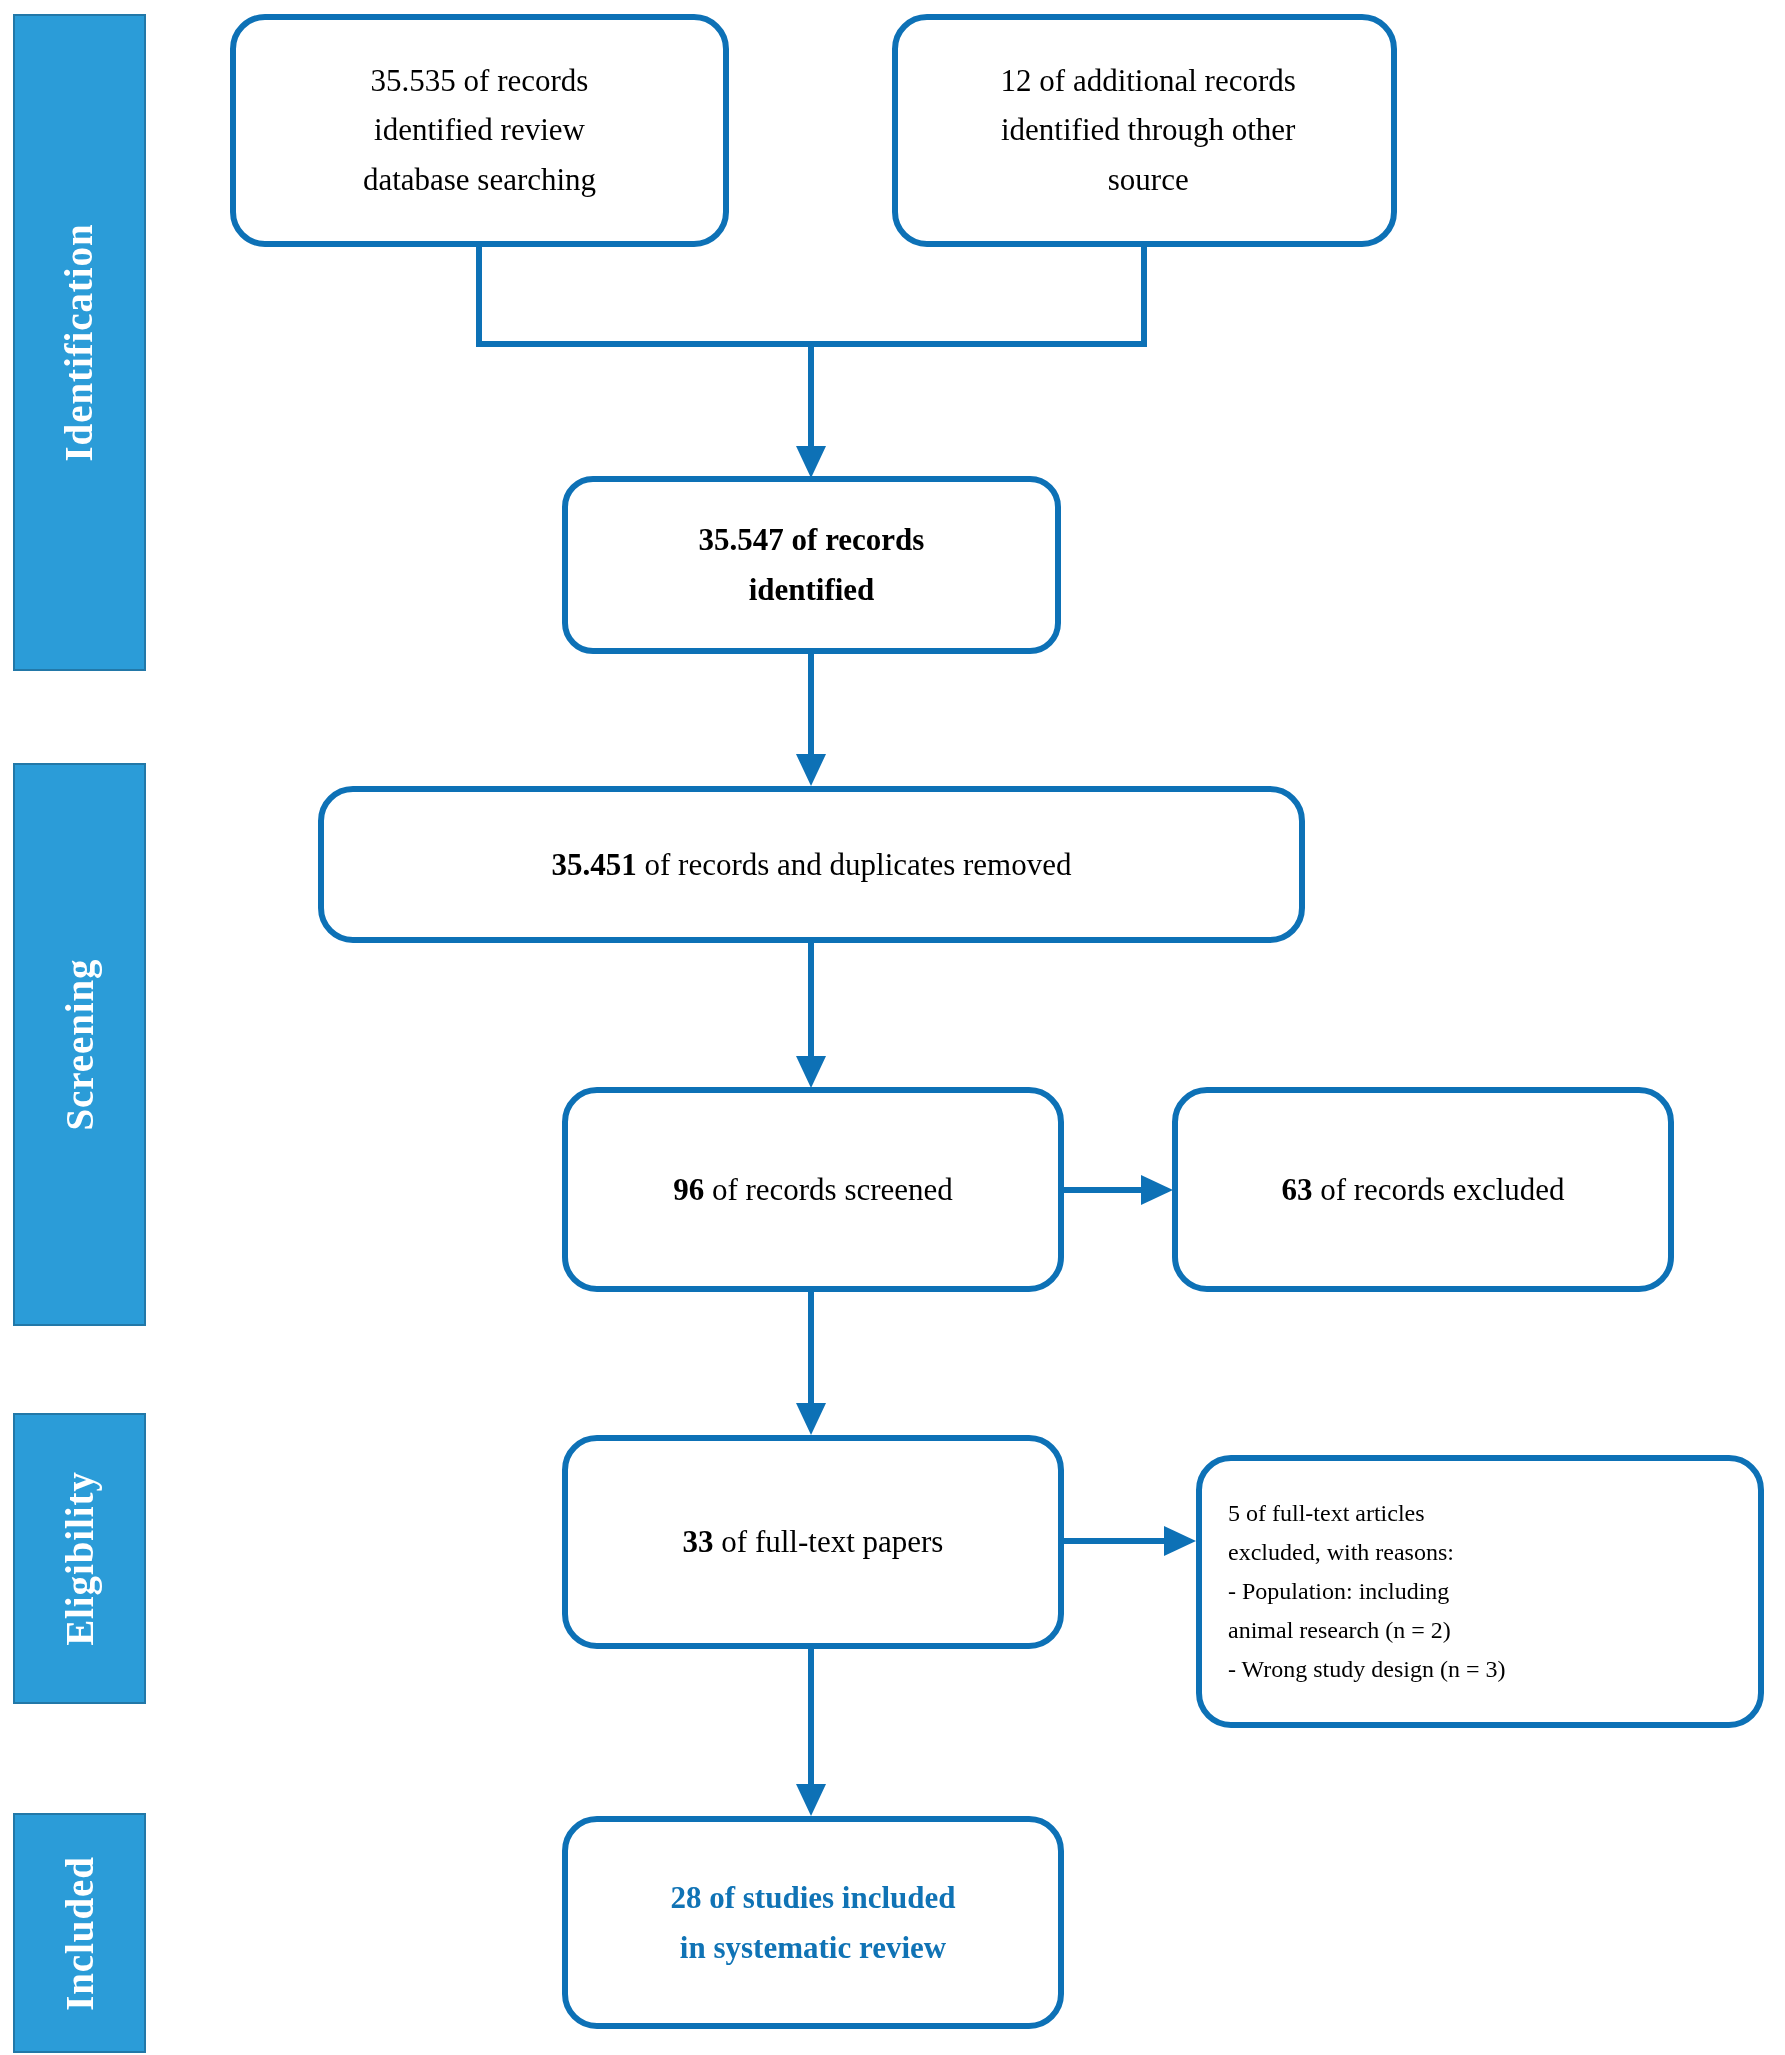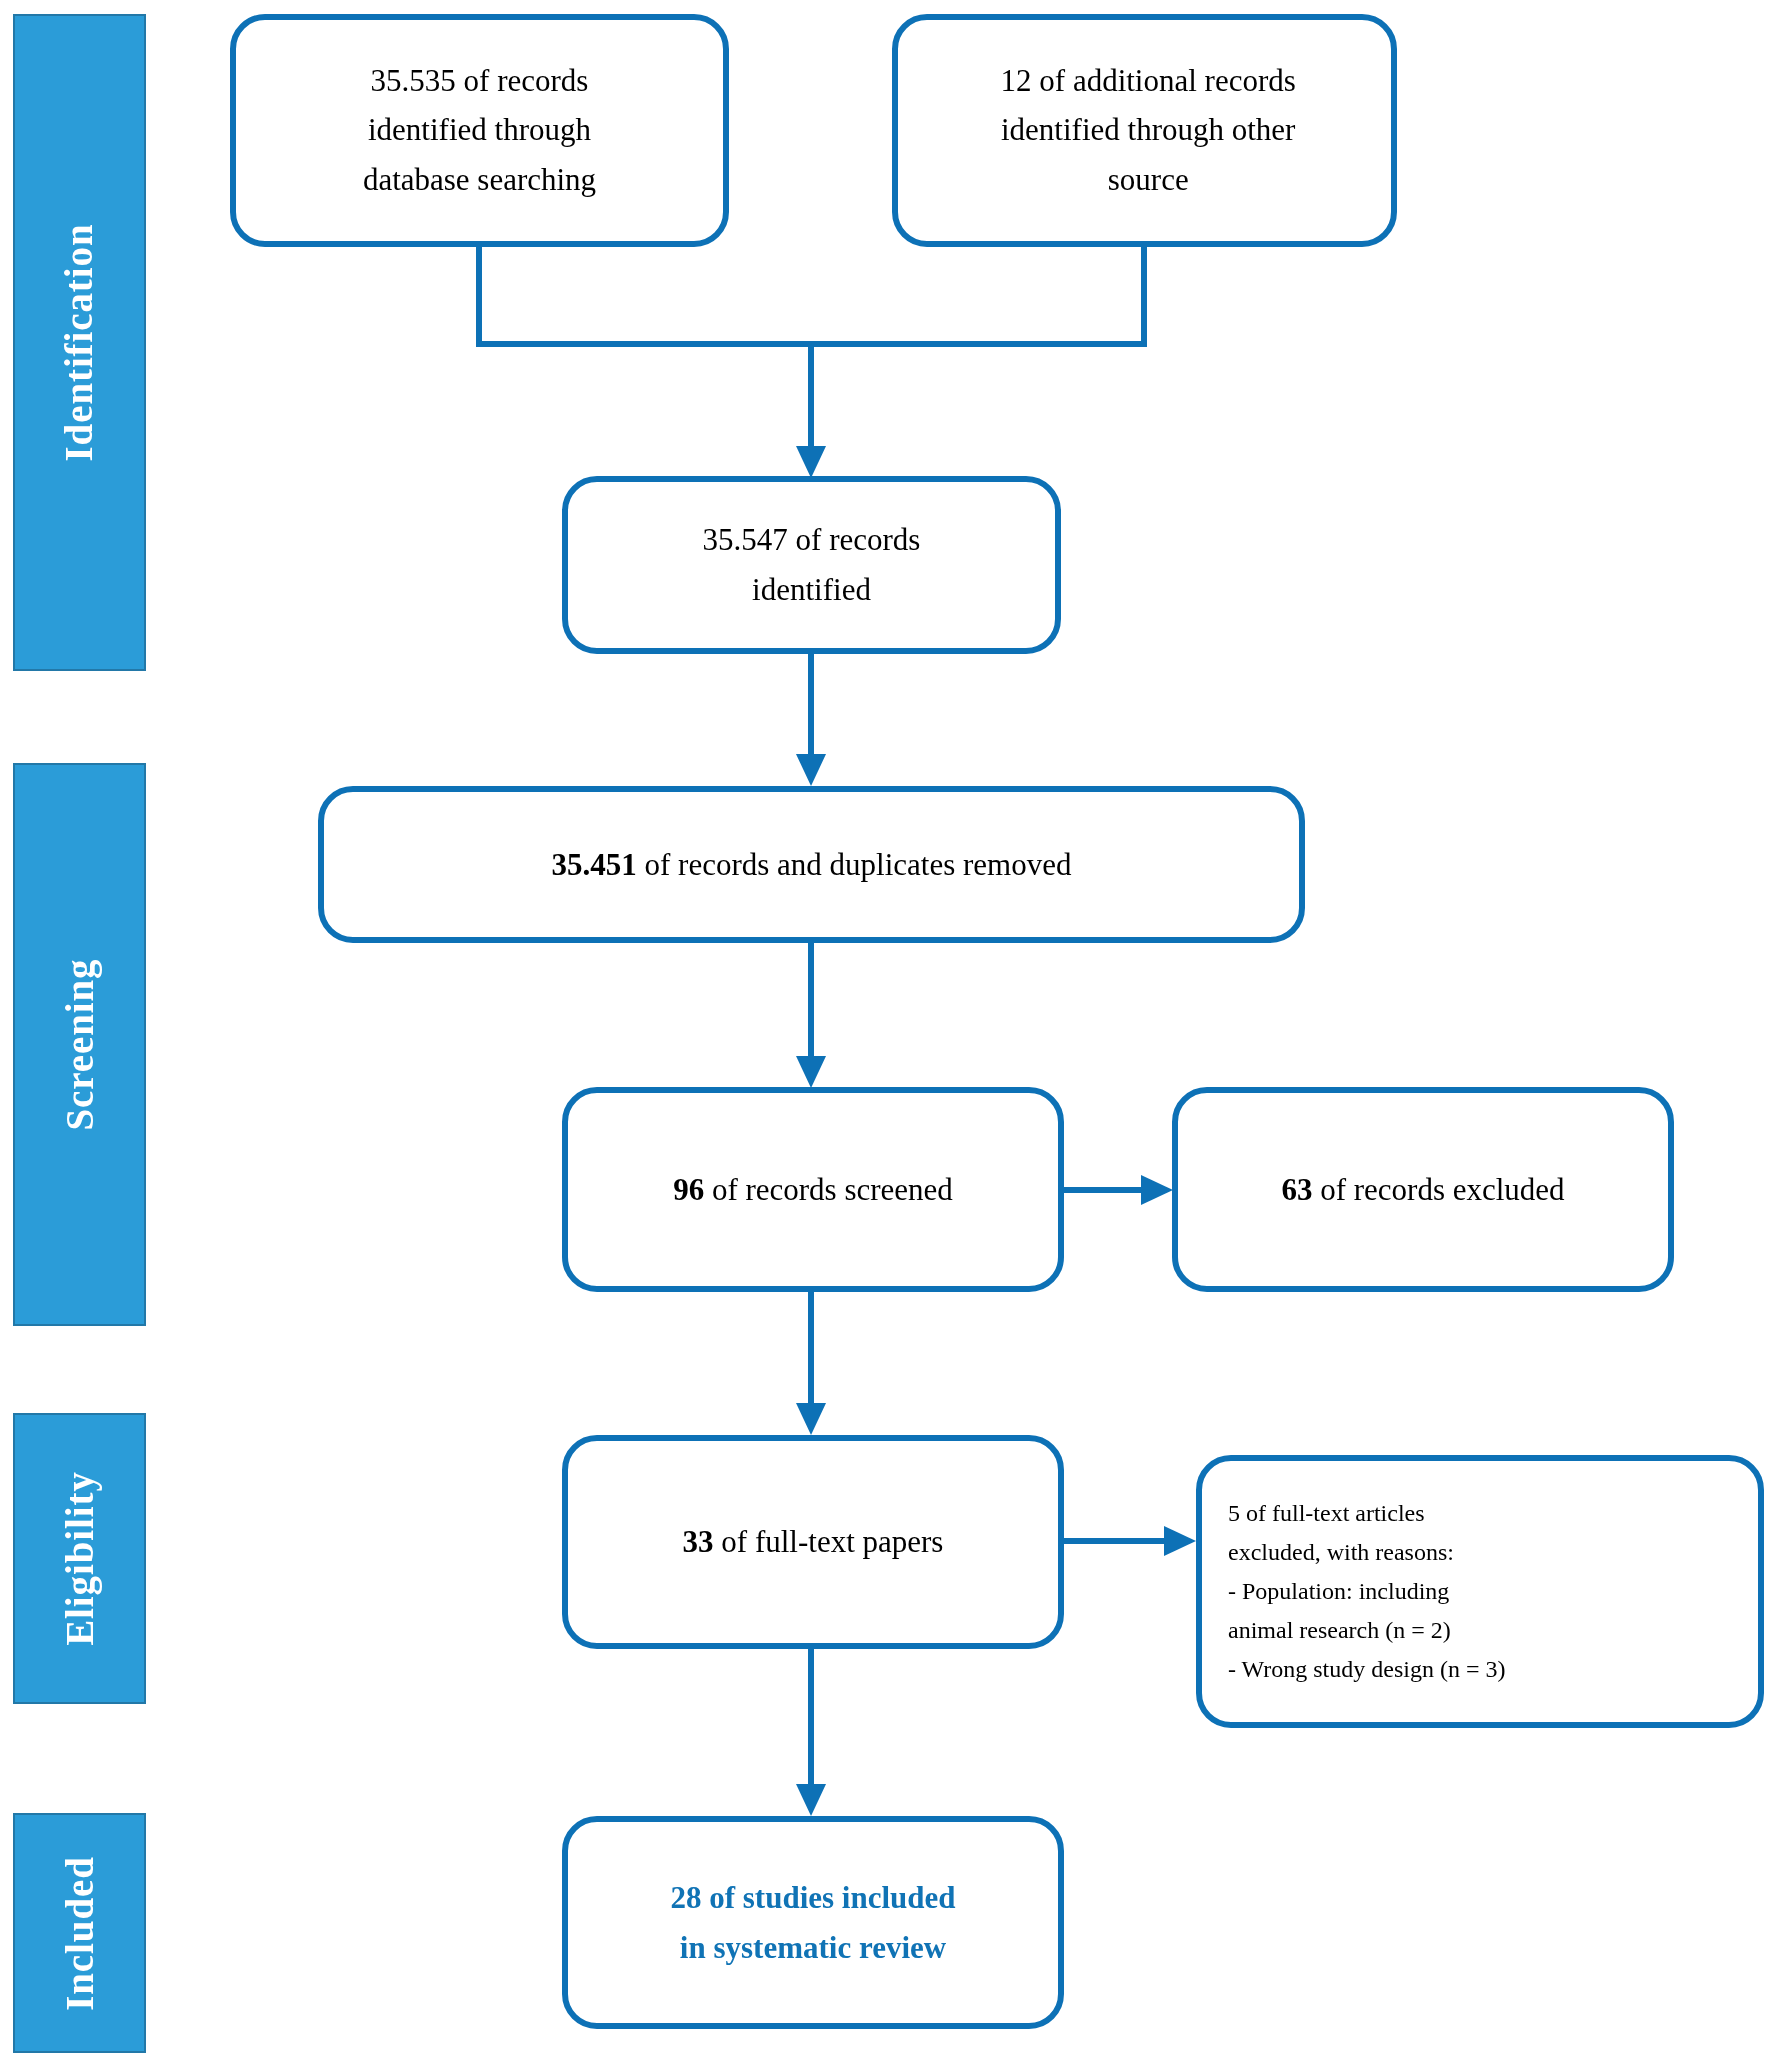--- a/index.html
+++ b/index.html
@@ -42,21 +42,21 @@
     display:flex;
     align-items:center;
     justify-content:flex-start;
     text-align:center;
     font-size:31px;
     line-height:1.6;
     padding:4.5px 13.6px;
   }
   .box .txt{width:100%;}
   .box .line{display:block;}
-  .box.bold{font-weight:normal;}
+  .box.bold{font-weight:bold;border-radius:31px;}
   .box.accent{color:#1073B5;font-weight:bold;}
   .box.left-align{
     text-align:left;
     justify-content:flex-start;
     padding:9px 18px 9px 26px;
     font-size:24px;
     line-height:1.62;
   }
   .box b{font-weight:bold;}
   
@@ -89,21 +89,21 @@
   <div class="bar" style="top:1413px;height:291px;">
     <span class="label">Eligibility</span>
   </div>
   <div class="bar" style="top:1813px;height:240px;">
     <span class="label">Included</span>
   </div>
 
   <div class="box" style="left:230px;top:13.6px;width:499px;height:233px;">
     <div class="txt">
         <span class="line">35.535 of records</span>
-        <span class="line">identified through</span>
+        <span class="line">identified review</span>
         <span class="line">database searching</span>
       </div>
   </div>
 
   <div class="box" style="left:892px;top:13.6px;width:505px;height:233px;padding-left:21px;">
     <div class="txt">
         <span class="line">12 of additional records</span>
         <span class="line">identified through other</span>
         <span class="line">source</span>
       </div>

